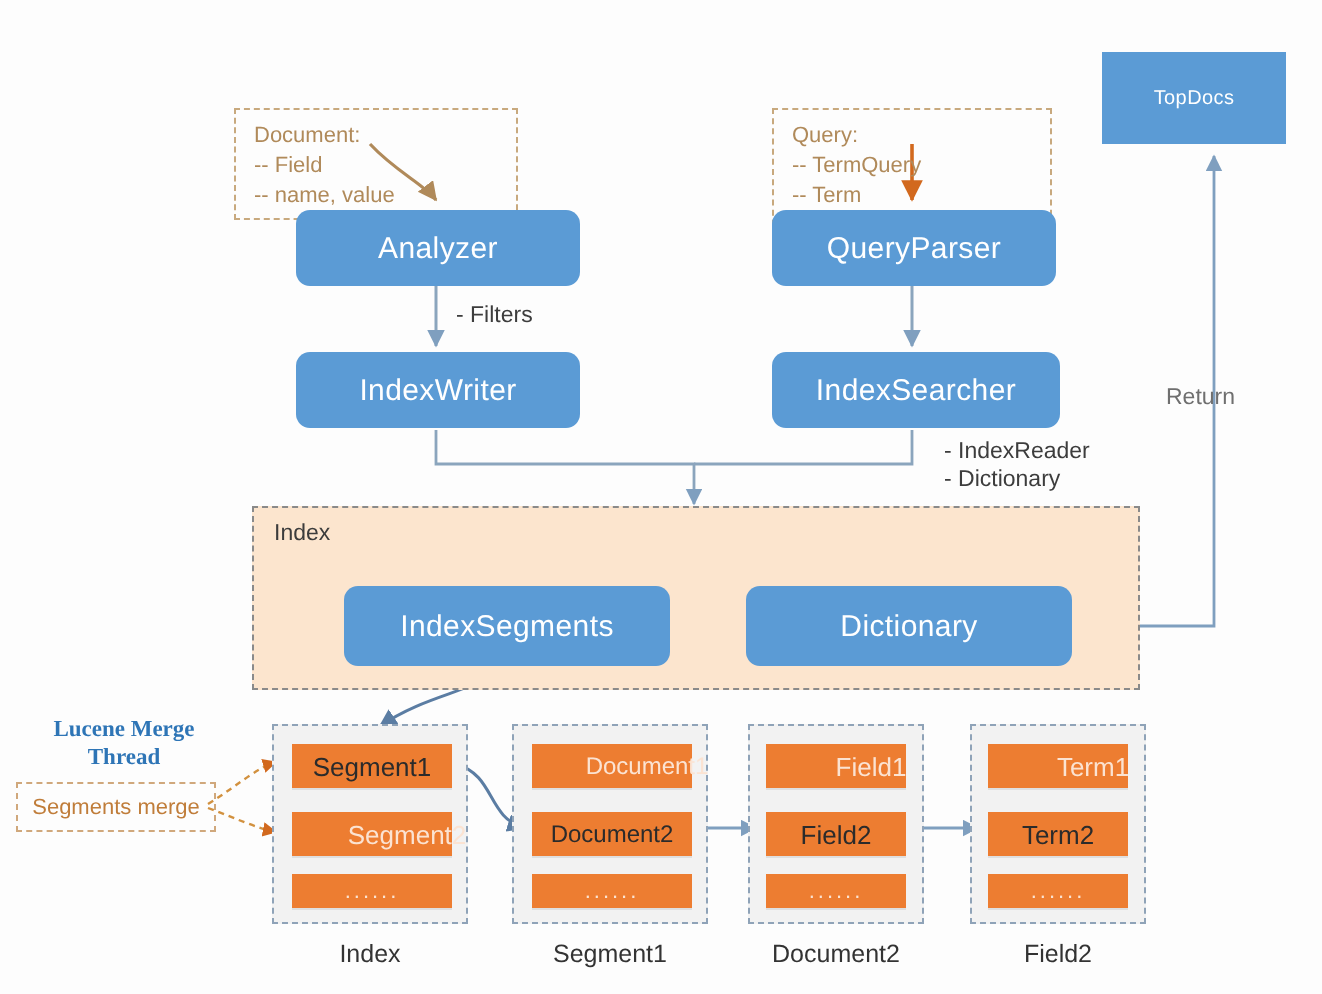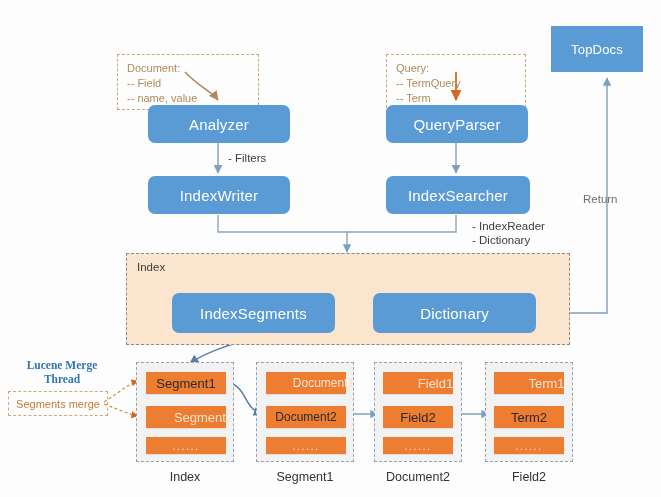--- a/index.html
+++ b/index.html
@@ -25,21 +25,21 @@
   .bluebox{
     background:#5b9bd5;
     border-radius:7px;
     color:#ffffff;
     font-size:15px;
     display:flex;
     align-items:center;
     justify-content:center;
     letter-spacing:.2px;
   }
-  .bluebox.sharp{border-radius:0;font-size:13px;background:#5b9bd5;}
+  .bluebox.sharp{border-radius:0;font-size:10px;background:#5b9bd5;}
 
   
   .indexwrap{
     background:#fce5ce;
     border:1.5px dashed #8a8a8a;
   }
   .indexwrap .caption{
     position:absolute;left:10px;top:7px;font-size:11.5px;color:#3c3c3c;
   }
 

